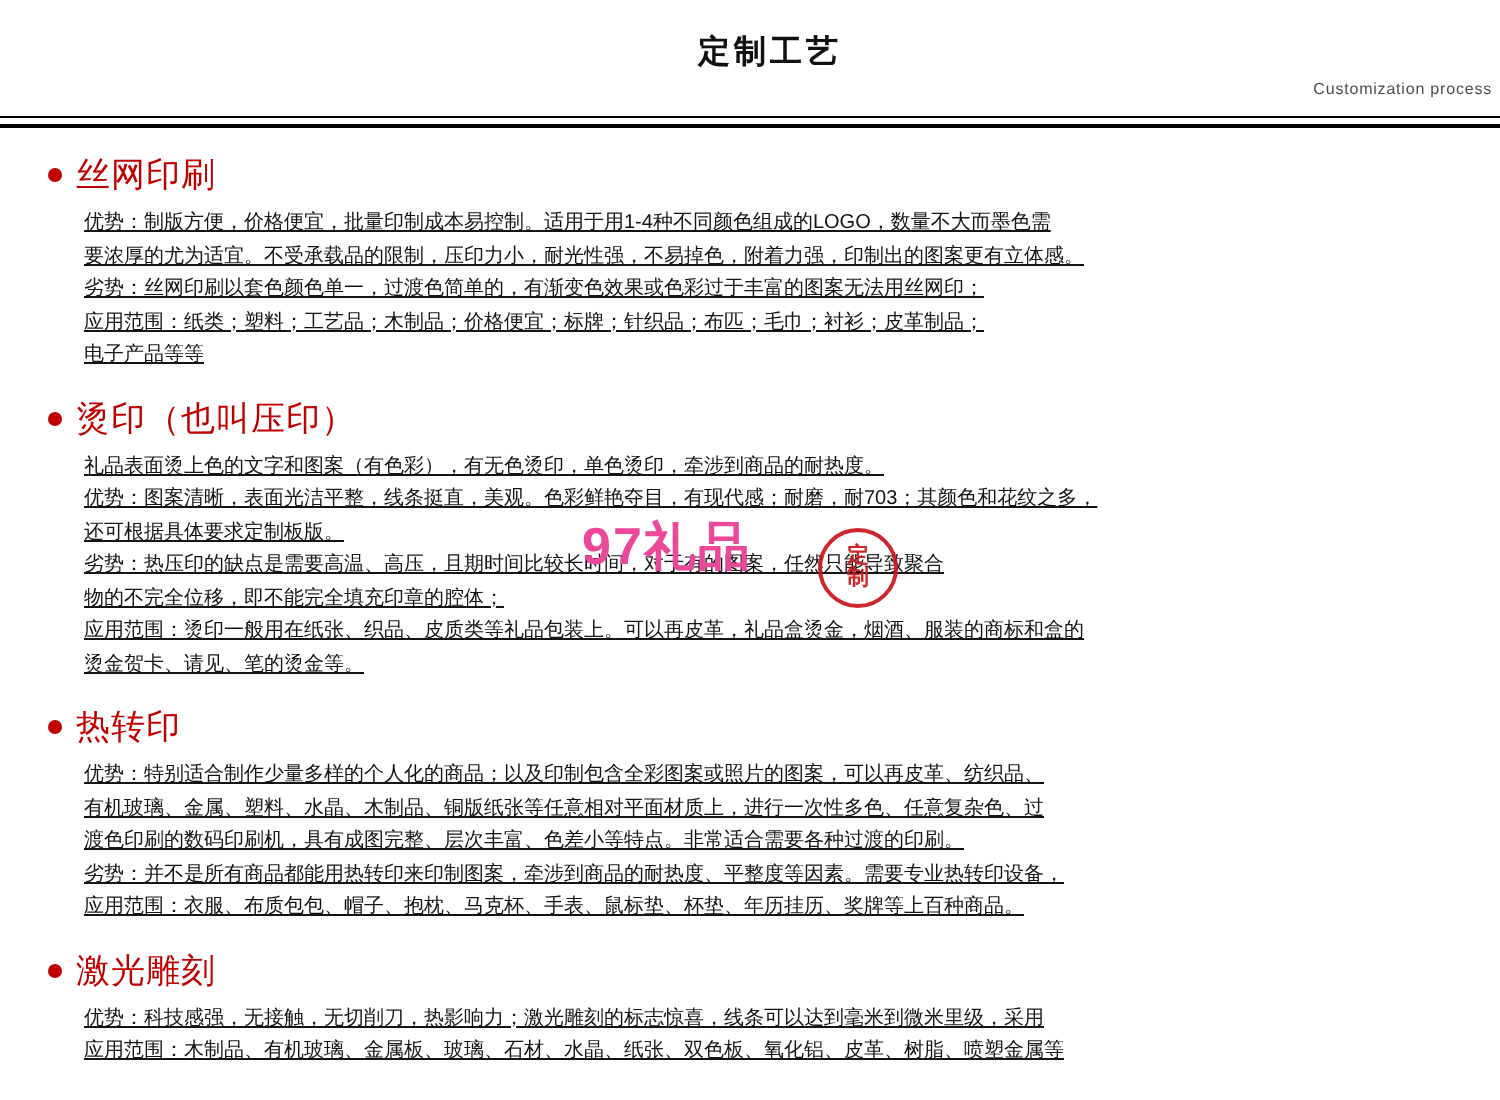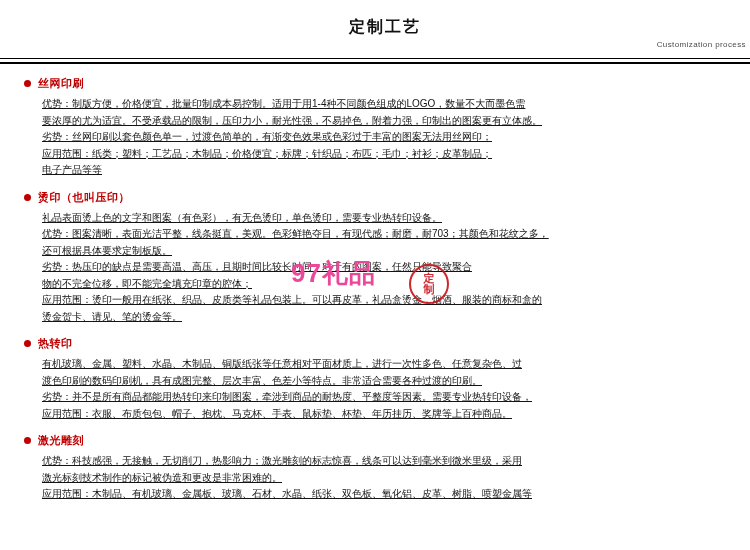--- a/index.html
+++ b/index.html
@@ -76,22 +76,22 @@
   }
   .bullet {
     width: 7px;
     height: 7px;
     border-radius: 50%;
     background: #c00000;
     margin-right: 7px;
     flex: 0 0 auto;
   }
   .section-title {
-    font-size: 11px;
-    font-weight: bold;
+    font-size: 17px;
+    font-weight: normal;
     color: #c00000;
     letter-spacing: 0.5px;
   }
   .para {
     font-size: 10px;
     line-height: 15.5px;
     color: #141414;
     margin: 0 0 1px 18px;
     text-align: justify;
     text-decoration: underline;
@@ -164,47 +164,47 @@
       <p class="para">劣势：丝网印刷以套色颜色单一，过渡色简单的，有渐变色效果或色彩过于丰富的图案无法用丝网印；</p>
       <p class="para">应用范围：纸类；塑料；工艺品；木制品；价格便宜；标牌；针织品；布匹；毛巾；衬衫；皮革制品；</p>
       <p class="para">电子产品等等</p>
     </div>
 
     <div class="section">
       <div class="section-head">
         <span class="bullet"></span>
         <span class="section-title">烫印（也叫压印）</span>
       </div>
-      <p class="para">礼品表面烫上色的文字和图案（有色彩），有无色烫印，单色烫印，需要专业热转印设备。</p>
+      <p class="para">礼品表面烫上色的文字和图案（有色彩），有无色烫印，单色烫印，牵涉到商品的耐热度。</p>
       <p class="para">优势：图案清晰，表面光洁平整，线条挺直，美观。色彩鲜艳夺目，有现代感；耐磨，耐703；其颜色和花纹之多，</p>
       <p class="para">还可根据具体要求定制板版。</p>
       <p class="para">劣势：热压印的缺点是需要高温、高压，且期时间比较长时间，对于有的图案，任然只能导致聚合</p>
       <p class="para">物的不完全位移，即不能完全填充印章的腔体；</p>
       <p class="para">应用范围：烫印一般用在纸张、织品、皮质类等礼品包装上。可以再皮革，礼品盒烫金，烟酒、服装的商标和盒的</p>
       <p class="para">烫金贺卡、请见、笔的烫金等。</p>
     </div>
 
     <div class="section">
       <div class="section-head">
         <span class="bullet"></span>
         <span class="section-title">热转印</span>
       </div>
+      <p class="para">优势：特别适合制作少量多样的个人化的商品；以及印制包含全彩图案或照片的图案，可以再皮革、纺织品、</p>
       <p class="para">有机玻璃、金属、塑料、水晶、木制品、铜版纸张等任意相对平面材质上，进行一次性多色、任意复杂色、过</p>
       <p class="para">渡色印刷的数码印刷机，具有成图完整、层次丰富、色差小等特点。非常适合需要各种过渡的印刷。</p>
       <p class="para">劣势：并不是所有商品都能用热转印来印制图案，牵涉到商品的耐热度、平整度等因素。需要专业热转印设备，</p>
       <p class="para">应用范围：衣服、布质包包、帽子、抱枕、马克杯、手表、鼠标垫、杯垫、年历挂历、奖牌等上百种商品。</p>
     </div>
 
     <div class="section">
       <div class="section-head">
         <span class="bullet"></span>
         <span class="section-title">激光雕刻</span>
       </div>
       <p class="para">优势：科技感强，无接触，无切削刀，热影响力；激光雕刻的标志惊喜，线条可以达到毫米到微米里级，采用</p>
-      <p class="para">激光标刻技术制作的标记被伪造和更改是非常困难的。</p>
       <p class="para">应用范围：木制品、有机玻璃、金属板、玻璃、石材、水晶、纸张、双色板、氧化铝、皮革、树脂、喷塑金属等</p>
     </div>
 
   </div>
 
   <div class="watermark">
     <div class="wm-text">97礼品</div>
     <div class="wm-seal">
       <span>定</span>
       <span>制</span>

